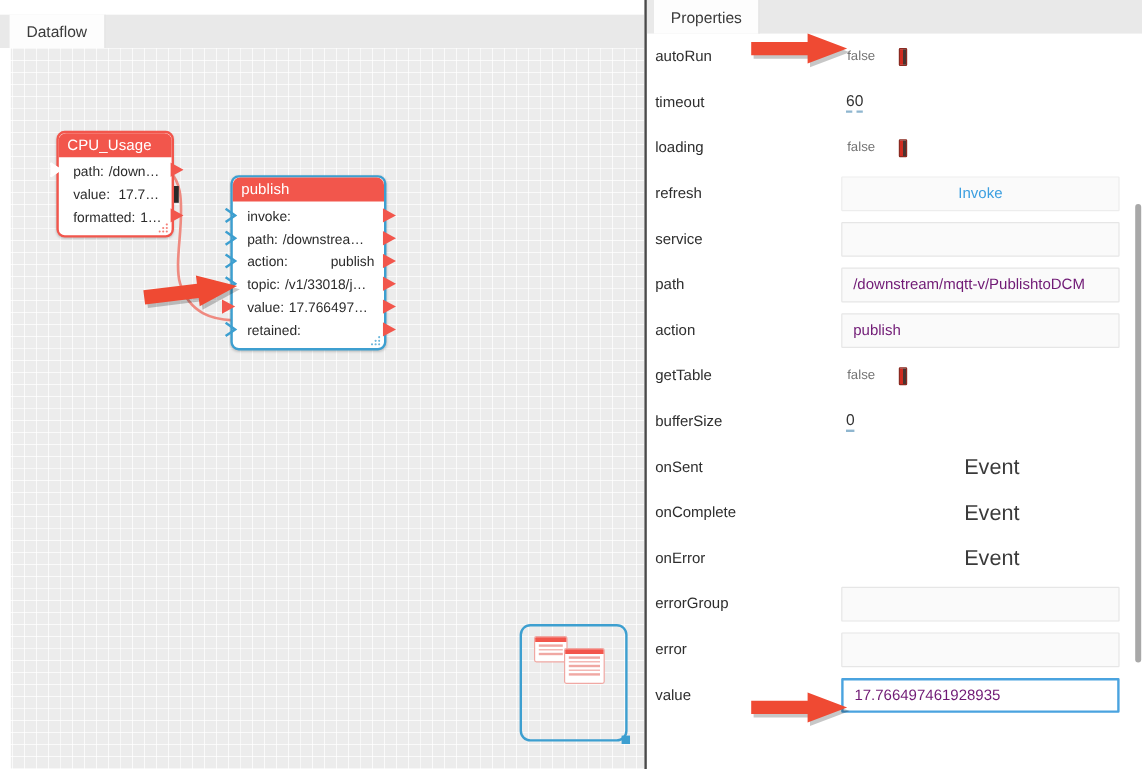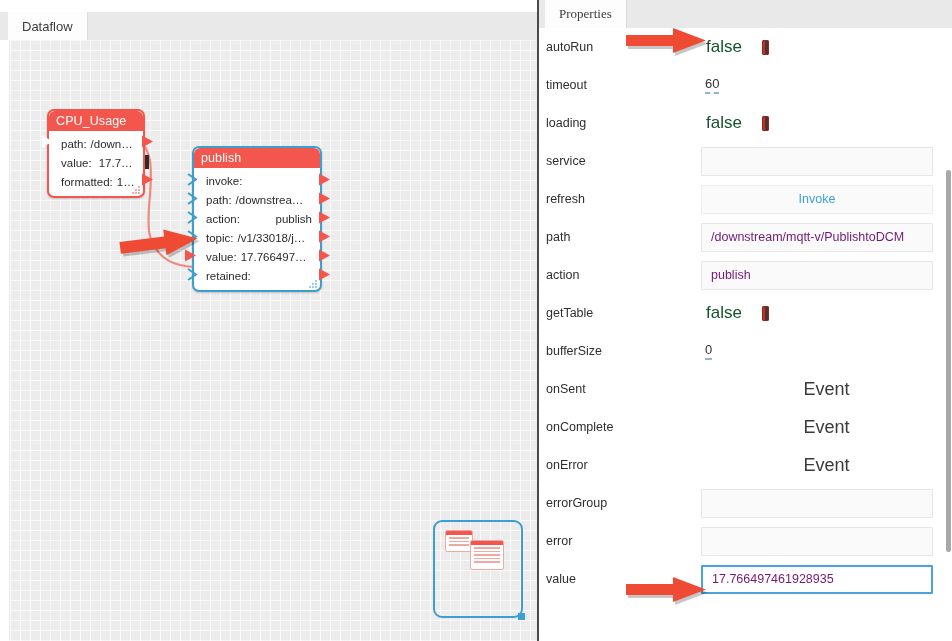--- a/index.html
+++ b/index.html
@@ -153,21 +153,21 @@
   
   #props-pane {
     position: absolute;
     left: 537px; top: 0;
     width: 415px; height: 641px;
     background: #ffffff;
     border-left: 2px solid #4a4a4a;
     overflow: hidden;
   }
   #props-pane .tabbar { background: #e9e9e9; }
-  #props-pane .tab { left: 6px; font-family: Liberation Serif, serif; }
+  #props-pane .tab { left: 6px; }
 
   #props-list {
     position: absolute;
     left: 0; top: 28px;
     width: 413px; height: 613px;
     overflow: hidden;
   }
   .prop-row {
     position: relative;
     height: 38px;
@@ -183,21 +183,21 @@
     white-space: nowrap;
   }
   .prop-value {
     flex: 1;
     display: flex;
     align-items: center;
     position: relative;
     height: 100%;
   }
   .bool-val {
-    font-size: 17px; color: #14532d;
+    font-size: 11px; color: #737373;
     margin-left: 5px;
   }
   .bool-toggle {
     width: 7px; height: 15px;
     margin-left: 20px;
     border-radius: 1px;
     background: linear-gradient(to right, #d02b20 0 45%, #4a3431 45% 100%);
     border: 1px solid #8a2b22;
     display: inline-block;
   }
@@ -441,30 +441,30 @@
 
       <div class="prop-row">
         <div class="prop-label">loading</div>
         <div class="prop-value">
           <span class="bool-val">false</span>
           <span class="bool-toggle"></span>
         </div>
       </div>
 
       <div class="prop-row">
+        <div class="prop-label">refresh</div>
+        <div class="prop-value">
+          <div class="btn-invoke">Invoke</div>
+        </div>
+      </div>
+
+      <div class="prop-row">
         <div class="prop-label">service</div>
         <div class="prop-value">
           <div class="txt-input"></div>
-        </div>
-      </div>
-
-      <div class="prop-row">
-        <div class="prop-label">refresh</div>
-        <div class="prop-value">
-          <div class="btn-invoke">Invoke</div>
         </div>
       </div>
 
       <div class="prop-row">
         <div class="prop-label">path</div>
         <div class="prop-value">
           <div class="txt-input">/downstream/mqtt-v/PublishtoDCM</div>
         </div>
       </div>
 

